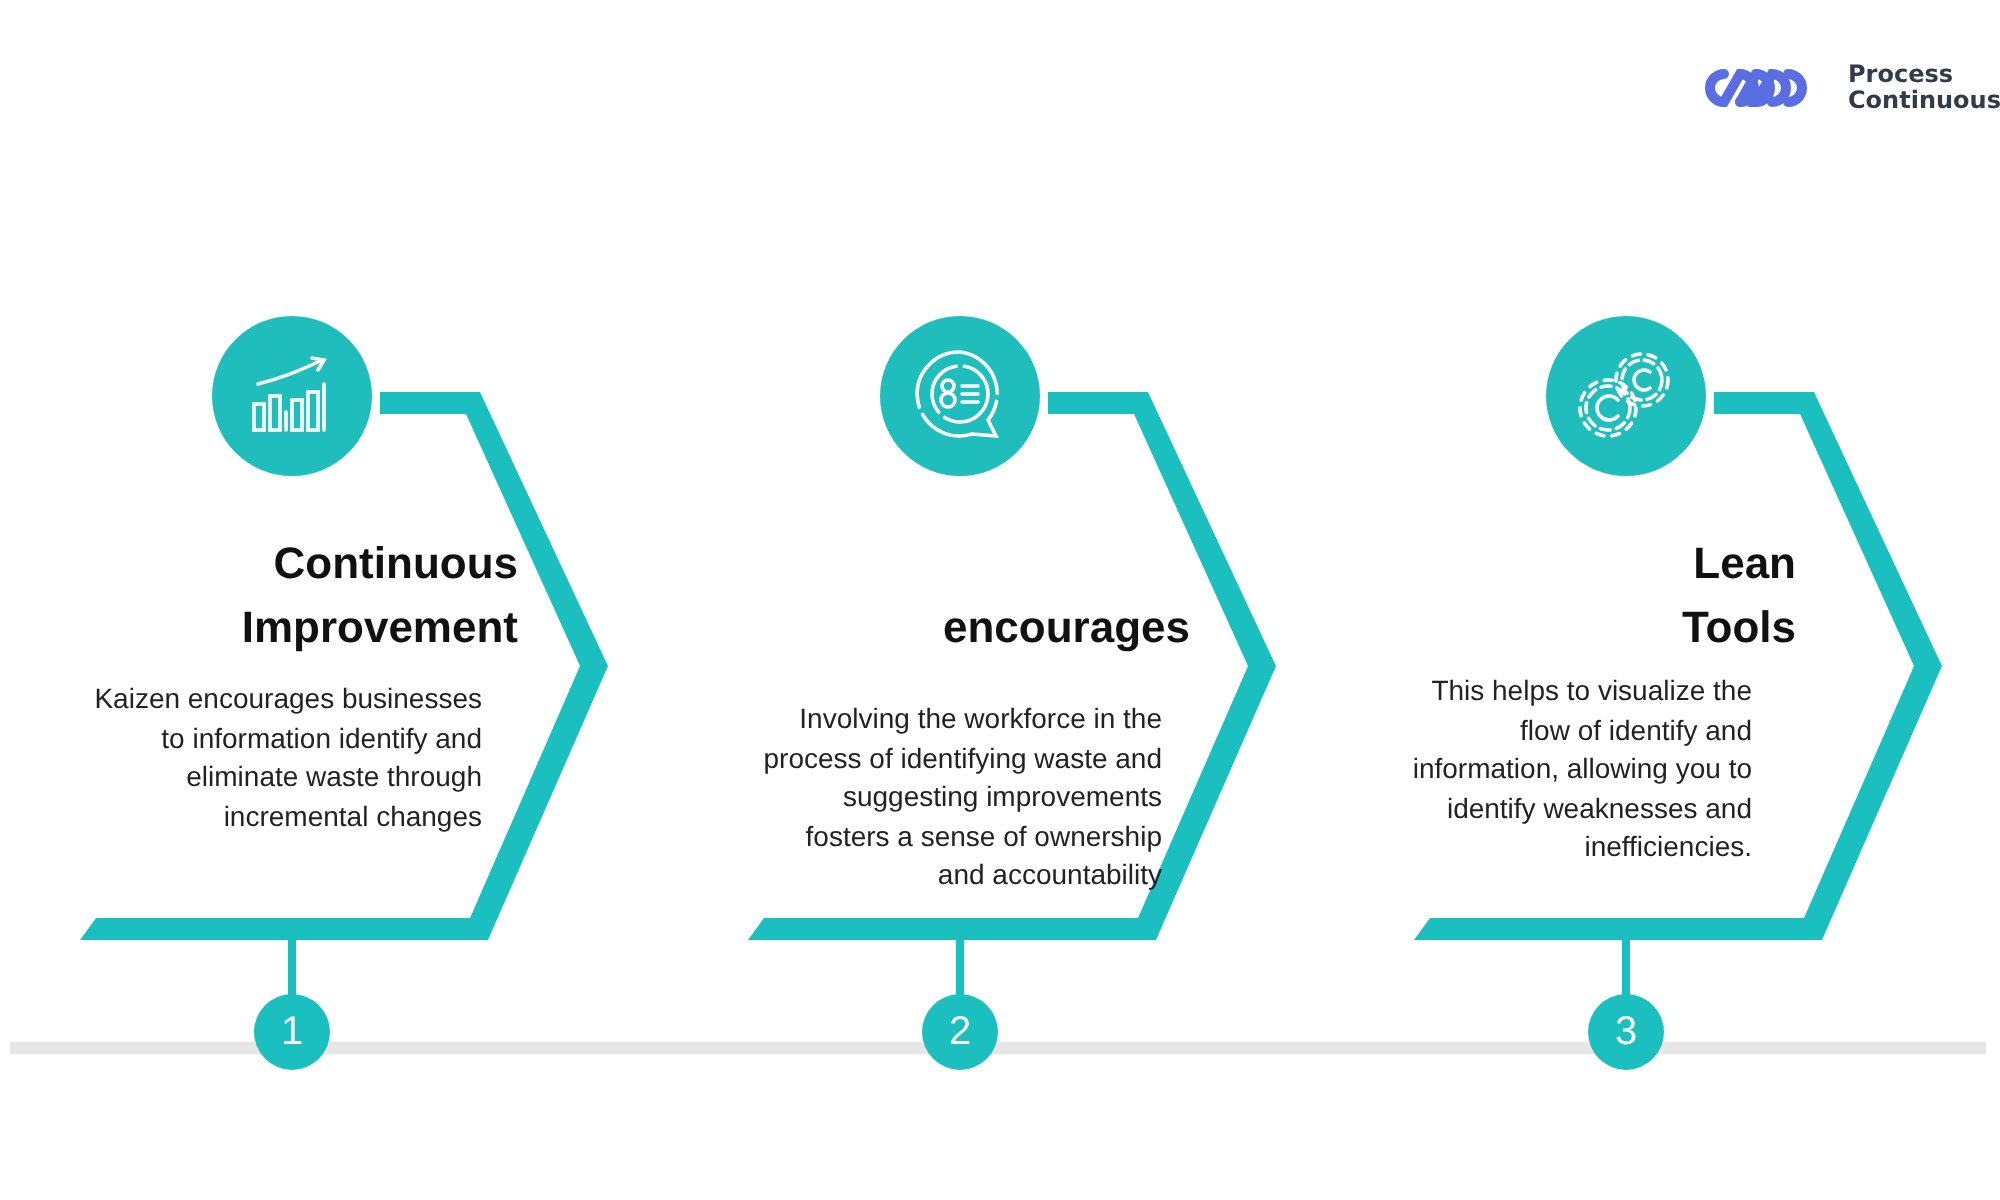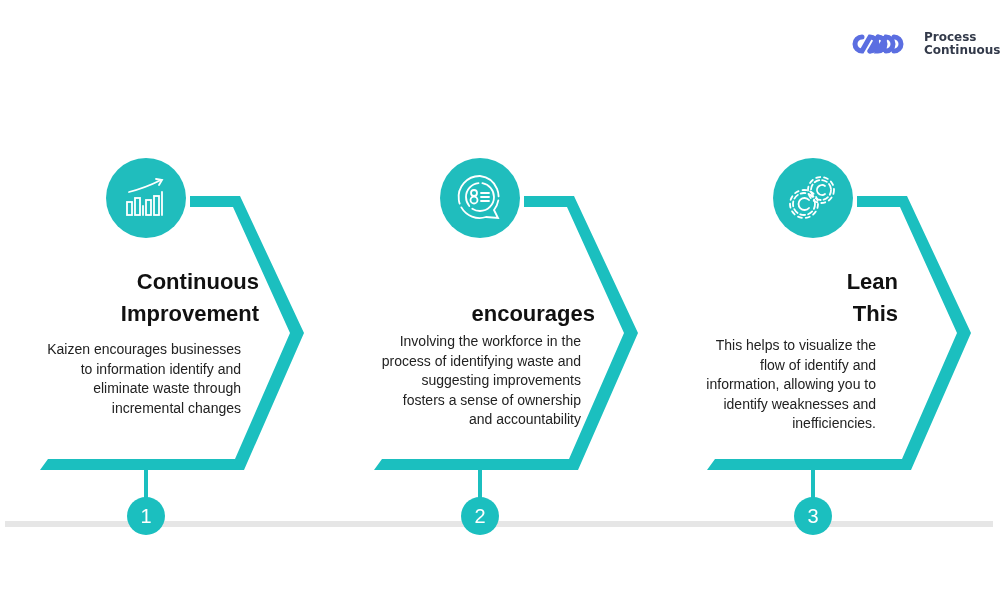--- a/index.html
+++ b/index.html
@@ -97,27 +97,27 @@
     <span>Improvement</span>
   </h2>
   <p style="padding:0 18px;">Kaizen encourages businesses to information identify and eliminate waste through incremental changes</p>
 </div>
 
 <div class="step" style="left:365px;top:266px;">
   <h2>
     <br>
     <span>encourages</span>
   </h2>
-  <p style="margin-top:2px;padding:0 14px;">Involving the workforce in the process of identifying waste and suggesting improvements fosters a sense of ownership and accountability</p>
+  <p style="margin-top:20px;padding:0 14px;">Involving the workforce in the process of identifying waste and suggesting improvements fosters a sense of ownership and accountability</p>
 </div>
 
 <div class="step" style="left:668px;top:266px;">
   <h2>
     <span>Lean</span><br>
-    <span>This</span>
+    <span>Tools</span>
   </h2>
   <p style="margin-top:6px;padding:0 22px;">This helps to visualize the flow of identify and information, allowing you to identify weaknesses and inefficiencies.</p>
 </div>
 
 <div class="num" style="left:127px;top:497px;">
     <span>1</span>
   </div>
 <div class="num" style="left:461px;top:497px;">
     <span>2</span>
   </div>

